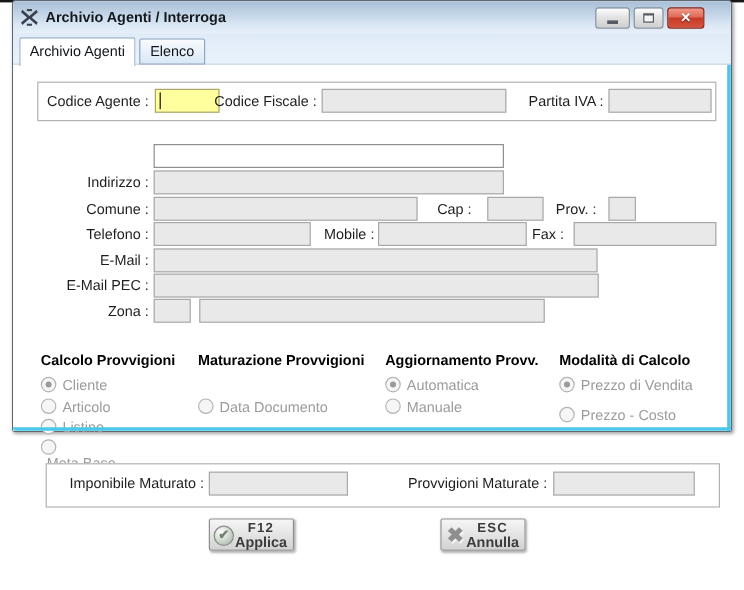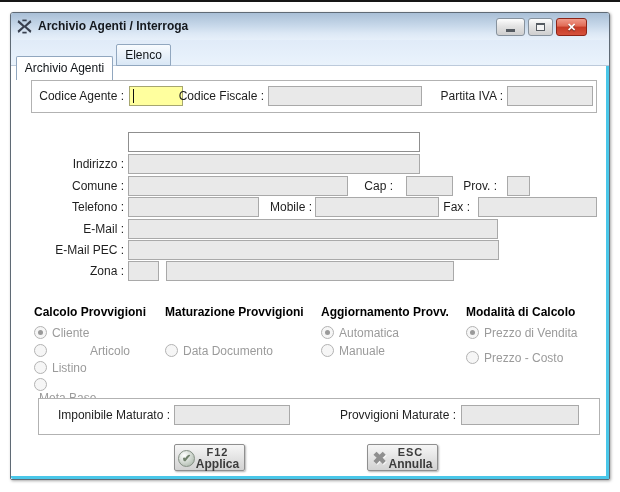--- a/index.html
+++ b/index.html
@@ -2,21 +2,21 @@
 <html><head>
 <meta charset="utf-8">
 <style>
   html,body{margin:0;padding:0;}
   body{
     width:620px;height:492px;background:#ffffff;overflow:hidden;position:relative;
     font-family:"Liberation Sans", sans-serif;
   }
   .screen-top-edge{position:absolute;top:0;left:0;width:620px;height:2px;background:#161616;}
   .window{
-    position:absolute;left:10px;top:12px;width:600px;height:468px;
+    position:absolute;left:10px;top:0;width:600px;height:360px;
     background:#ffffff;border:1px solid #5f6a75;border-radius:3px 3px 2px 2px;
     box-shadow:1px 1px 3px rgba(0,0,0,.35);box-sizing:border-box;
   }
   
   .titlebar{
     position:absolute;left:0;top:0;right:0;height:27px;
     background:linear-gradient(to bottom,#a9bfd6 0%,#c6d7e9 45%,#dce8f5 75%,#e7f0fa 100%);
     border-radius:2px 2px 0 0;border-bottom:1px solid #b6c7da;
   }
   .title-icon{position:absolute;left:6px;top:6px;width:15px;height:15px;}
@@ -44,21 +44,21 @@
     position:absolute;left:0;top:27px;right:0;height:26px;
     background:linear-gradient(to bottom,#e0ebf8,#eaf3fc);
     border-bottom:1px solid #bccadb;box-sizing:border-box;
   }
   .tab{
     position:absolute;box-sizing:border-box;text-align:center;font-size:12px;color:#101418;
     border:1px solid #91a7bf;border-radius:2px 2px 0 0;cursor:default;
   }
   .tab-active{
     left:5px;top:3px;width:97px;height:24px;line-height:22px;background:#ffffff;
-    border-bottom:none;z-index:3;margin-top:13px;
+    border-bottom:none;z-index:3;
   }
   .tab-inactive{
     left:105px;top:4px;width:55px;height:22px;line-height:20px;
     background:linear-gradient(to bottom,#f8fbfe,#d9e7f5);
   }
   
   .client{position:absolute;left:0;top:53px;right:0;bottom:0;background:#ffffff;}
   .edge-right{position:absolute;right:0;top:53px;bottom:0;width:3px;background:#4ac7e9;z-index:5;}
   .edge-bottom{position:absolute;left:0;right:0;bottom:0;height:3px;background:#4ac7e9;z-index:5;border-radius:0 0 2px 2px;}
   .groupbox{position:absolute;border:1px solid #b2b2b2;background:#ffffff;box-sizing:border-box;}
@@ -188,21 +188,21 @@
 
   <div class="lbl" style="left:5px;top:248px;width:108px;">Zona :</div>
   <div class="inp" style="left:117px;top:248px;width:31px;"><span></span></div>
   <div class="inp" style="left:155px;top:248px;width:288px;"><span></span></div>
 
   <div class="radio-title" style="left:23px;top:292px;">Calcolo Provvigioni</div>
   <div class="radio-opt" style="left:23px;top:313px;">
     <span class="radio-circle checked"></span>
     <span class="radio-label">Cliente</span>
   </div>
-  <div class="radio-opt" style="left:23px;top:331px;gap:38px;">
+  <div class="radio-opt" style="left:23px;top:331px;">
     <span class="radio-circle"></span>
     <span class="radio-label">Articolo</span>
   </div>
   <div class="radio-opt" style="left:23px;top:348px;">
     <span class="radio-circle"></span>
     <span class="radio-label">Listino</span>
   </div>
   <div class="radio-opt" style="left:23px;top:365px;flex-direction:column;">
     <span class="radio-circle"></span>
     <span class="radio-label">Meta Base</span>

